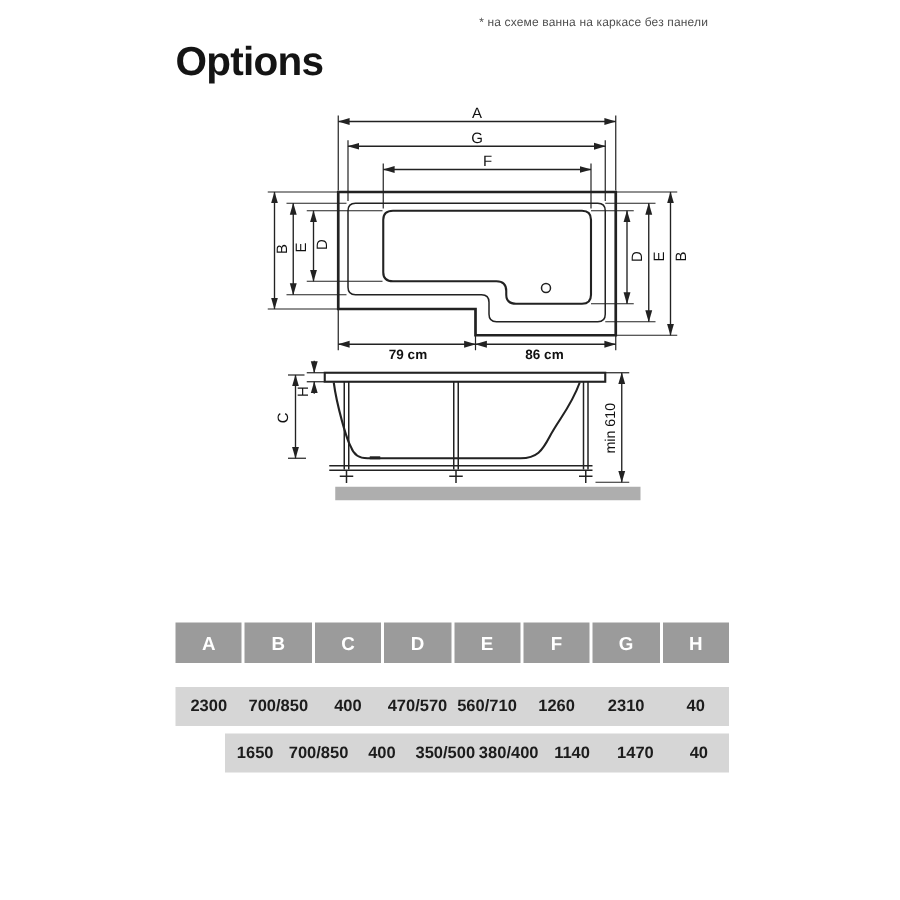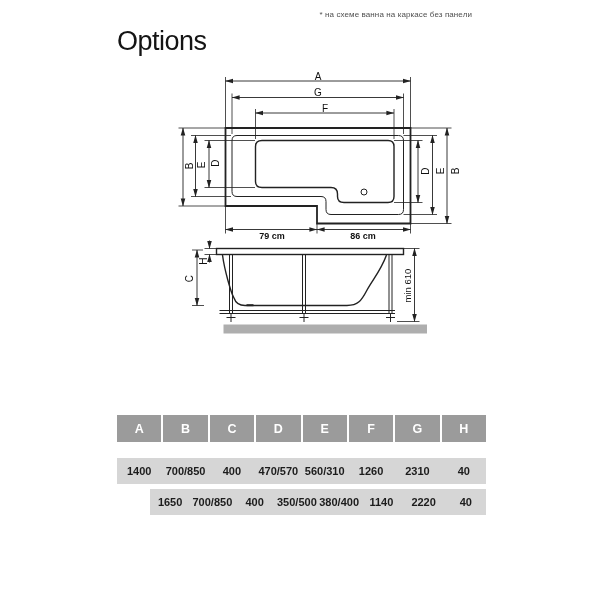--- a/index.html
+++ b/index.html
@@ -2,21 +2,21 @@
 <html><head>
 <meta charset="utf-8">
 <style>
   html,body { margin:0; padding:0; background:#ffffff; }
   .page {
     position:relative; width:600px; height:600px; background:#ffffff;
     font-family:"Liberation Sans", sans-serif; overflow:hidden;
   }
   .page-title {
     position:absolute; left:117px; top:26px;
-    font-size:27px; font-weight:400; letter-spacing:-0.5px; color:#141414;
+    font-size:27px; font-weight:700; letter-spacing:-0.5px; color:#141414;
   }
   .note {
     position:absolute; right:128px; top:10px;
     font-size:8px; color:#4f4f4f; letter-spacing:0.1px;
   }
   svg.drawing { position:absolute; left:0; top:0; }
   
   .heavy { fill:none; stroke:#222; stroke-width:1.8; }
   .med   { fill:none; stroke:#222; stroke-width:1.4; }
   .thin  { fill:none; stroke:#222; stroke-width:1;   }
@@ -170,34 +170,34 @@
       <div class="cell">A</div>
       <div class="cell">B</div>
       <div class="cell">C</div>
       <div class="cell">D</div>
       <div class="cell">E</div>
       <div class="cell">F</div>
       <div class="cell">G</div>
       <div class="cell">H</div>
     </div>
     <div class="tbl-row first">
-      <div class="cell">1400</div>
+      <div class="cell">2300</div>
       <div class="cell">700/850</div>
       <div class="cell">400</div>
       <div class="cell">470/570</div>
-      <div class="cell">560/310</div>
+      <div class="cell">560/710</div>
       <div class="cell">1260</div>
       <div class="cell">2310</div>
       <div class="cell">40</div>
     </div>
     <div class="tbl-row">
       <div class="cell">1650</div>
       <div class="cell">700/850</div>
       <div class="cell">400</div>
       <div class="cell">350/500</div>
       <div class="cell">380/400</div>
       <div class="cell">1140</div>
-      <div class="cell">2220</div>
+      <div class="cell">1470</div>
       <div class="cell">40</div>
     </div>
   </div>
 
 </div>
 
 </body></html>

